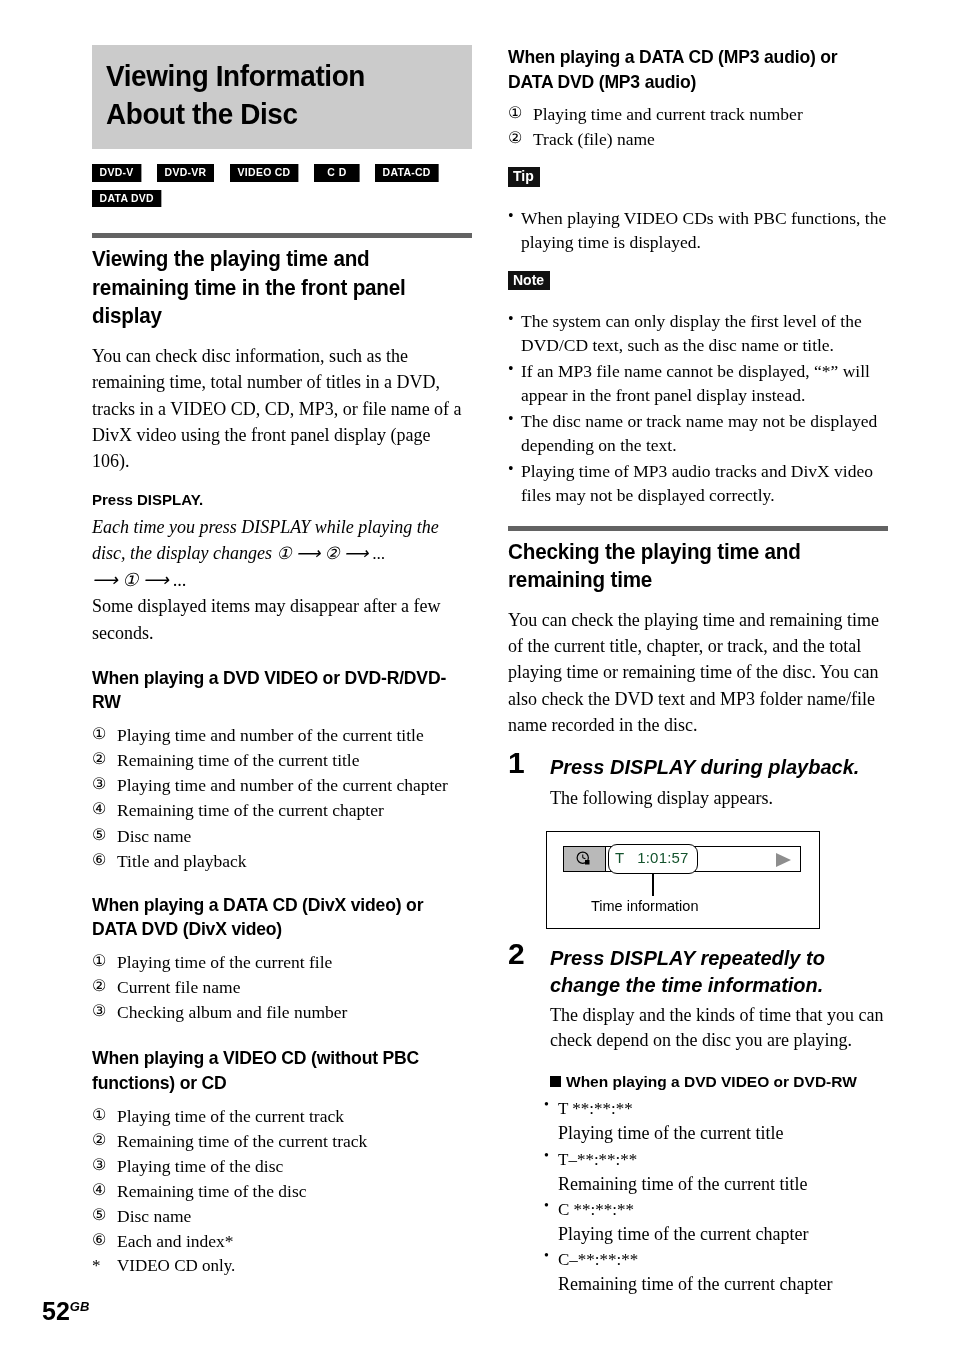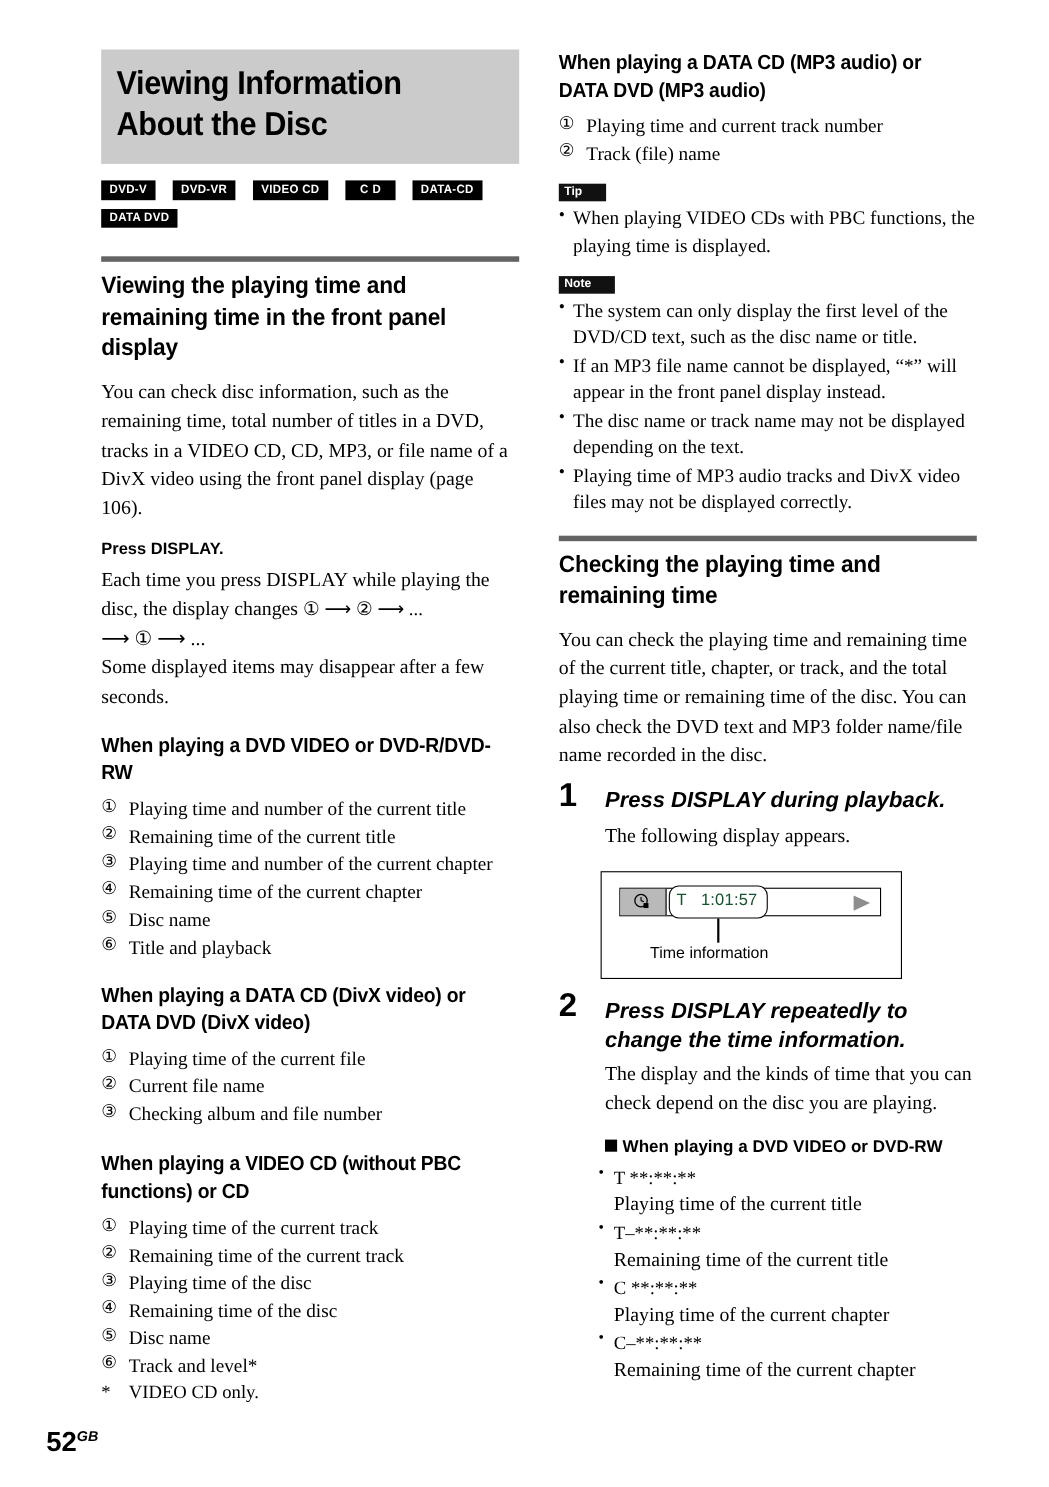--- a/index.html
+++ b/index.html
@@ -110,21 +110,21 @@
     line-height: 1.3;
   }
 
   
   p.body {
     margin: 0 0 10px 0;
     font-size: 18px;
     line-height: 1.46;
     text-align: left;
   }
-  p.body.nogap { margin-bottom: 0; }
+  p.body.nogap { margin-bottom: 0; font-style: italic; }
 
   .arrow { font-size: 17px; letter-spacing: 0; }
 
   
   ul.clist {
     list-style: none;
     margin: 0 0 2px 0;
     padding: 0;
   }
   ul.clist > li {
@@ -154,28 +154,28 @@
     left: 0; top: 0;
   }
 
   
   .tagbox {
     display: inline-block;
     background: #111;
     color: #fff;
     font-family: "Liberation Sans", sans-serif;
     font-weight: bold;
-    font-size: 11px;
-    padding: 1px 22px 2px 5px;
+    font-size: 14px;
+    padding: 1px 6px 2px 5px;
     line-height: 1.15;
     margin: 14px 0 3px 0;
   }
   ul.bullets {
     list-style: none;
-    margin: 0 0 2px 0;
+    margin: 16px 0 2px 0;
     padding: 0;
   }
   ul.bullets > li {
     position: relative;
     padding-left: 13px;
     font-size: 17.5px;
     line-height: 1.4;
     margin-bottom: 1px;
   }
   ul.bullets > li::before {
@@ -406,21 +406,21 @@
       <li><span class="marker">③</span><span>Checking album and file number</span></li>
     </ul>
 
     <h3 class="sub tight">When playing a VIDEO CD (without PBC functions) or CD</h3>
     <ul class="clist">
       <li><span class="marker">①</span><span>Playing time of the current track</span></li>
       <li><span class="marker">②</span><span>Remaining time of the current track</span></li>
       <li><span class="marker">③</span><span>Playing time of the disc</span></li>
       <li><span class="marker">④</span><span>Remaining time of the disc</span></li>
       <li><span class="marker">⑤</span><span>Disc name</span></li>
-      <li><span class="marker">⑥</span><span>Track and level*</span></li>
+      <li><span class="marker">⑥</span><span>Each and index*</span></li>
     </ul>
     <p class="footnote"><span class="star">*</span><span>VIDEO CD only.</span></p>
 
   </div>
 
   <div class="col col-right">
 
     <h3 class="sub" style="margin-top:0;">When playing a DATA CD (MP3 audio) or DATA DVD (MP3 audio)</h3>
     <ul class="clist">
       <li><span class="marker">①</span><span>Playing time and current track number</span></li>

